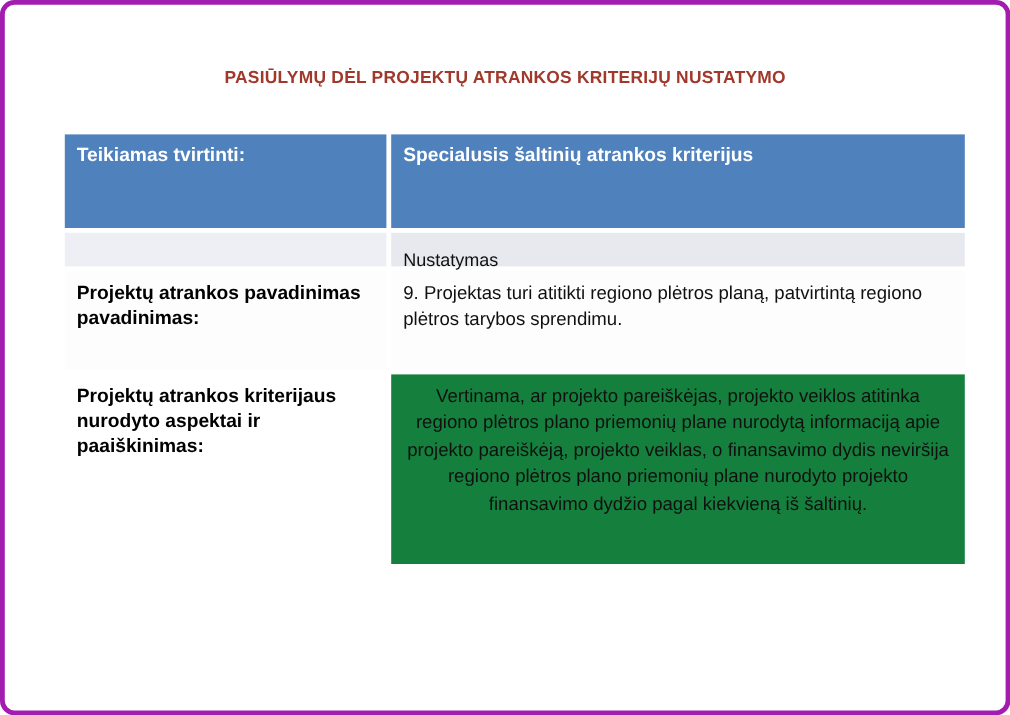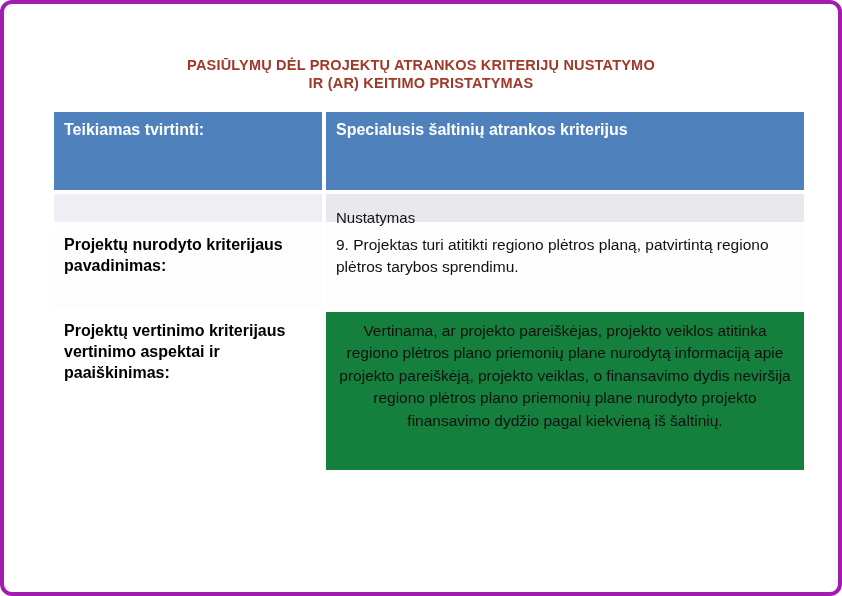--- a/index.html
+++ b/index.html
@@ -78,36 +78,35 @@
     color: #101010;
   }
 </style>
 </head>
 <body>
 
 <div class="frame">
 
   <div class="title">
     <div>PASIŪLYMŲ DĖL PROJEKTŲ ATRANKOS KRITERIJŲ NUSTATYMO</div>
-    <div>IR (AR) KEITIMO PRISTATYMAS</div>
   </div>
 
   <div class="table">
 
     <div class="cell hdr">Teikiamas tvirtinti:</div>
 
     <div class="cell hdr">Specialusis šaltinių atrankos kriterijus</div>
 
     <div class="cell r2l"></div>
 
     <div class="cell r2r">Nustatymas</div>
 
-    <div class="cell r3l label">Projektų nurodyto kriterijaus pavadinimas:</div>
+    <div class="cell r3l label">Projektų atrankos pavadinimas pavadinimas:</div>
 
     <div class="cell r3r body">9. Projektas turi atitikti regiono plėtros planą, patvirtintą regiono plėtros tarybos sprendimu.</div>
 
-    <div class="cell r4l label">Projektų vertinimo kriterijaus vertinimo aspektai ir paaiškinimas:</div>
+    <div class="cell r4l label">Projektų atrankos kriterijaus nurodyto aspektai ir paaiškinimas:</div>
 
     <div class="cell r4r body">Vertinama, ar projekto pareiškėjas, projekto veiklos atitinka regiono plėtros plano priemonių plane nurodytą informaciją apie projekto pareiškėją, projekto veiklas, o finansavimo dydis neviršija regiono plėtros plano priemonių plane nurodyto projekto finansavimo dydžio pagal kiekvieną iš šaltinių.</div>
 
   </div>
 
 </div>
 
 </body></html>

